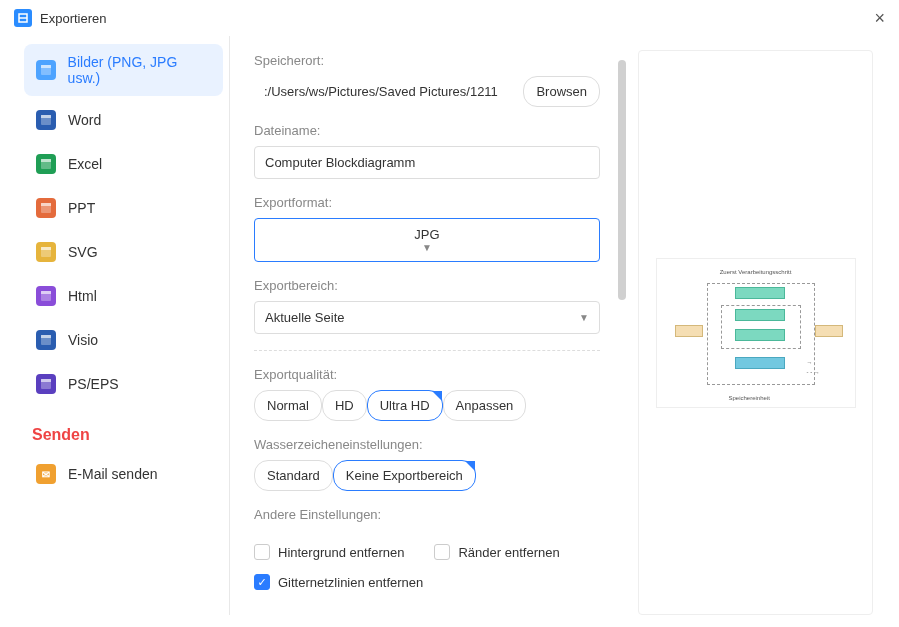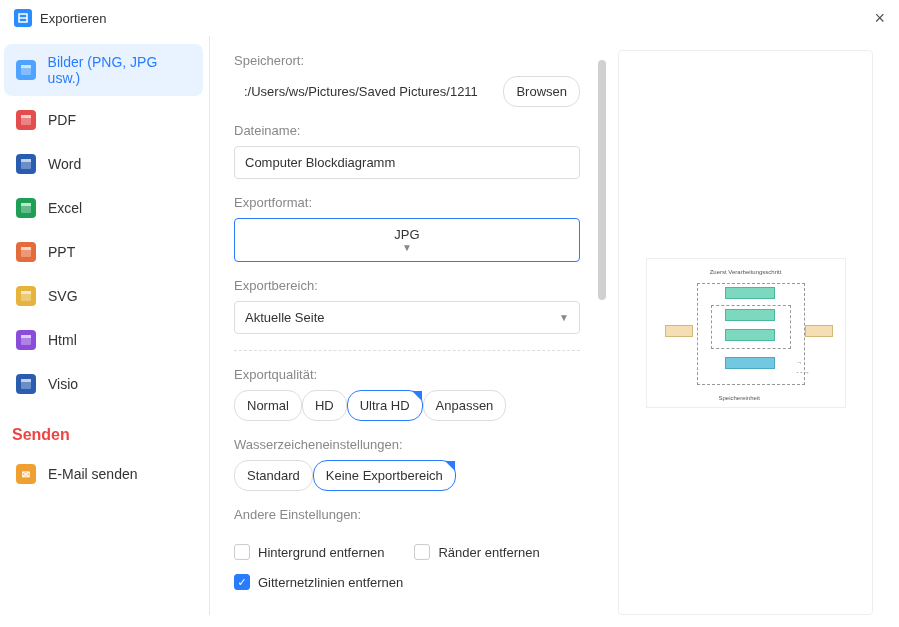--- a/index.html
+++ b/index.html
@@ -3,21 +3,21 @@
 <meta charset="utf-8">
 <style>
 * { box-sizing: border-box; margin: 0; padding: 0; font-family: -apple-system, BlinkMacSystemFont, "Segoe UI", Arial, sans-serif; }
 body { width: 899px; height: 627px; background: #fff; overflow: hidden; }
 .titlebar { display: flex; align-items: center; padding: 8px 14px; height: 36px; }
 .titlebar .app-icon { width: 18px; height: 18px; background: #2a8cff; border-radius: 3px; margin-right: 8px; display: flex; align-items: center; justify-content: center; }
 .titlebar .app-icon svg { width: 12px; height: 12px; }
 .titlebar .title { font-size: 13px; color: #333; }
 .titlebar .close { margin-left: auto; cursor: pointer; color: #555; font-size: 18px; line-height: 1; }
 
-.content { display: flex; height: 591px; padding: 0 12px 12px 4px; justify-content: flex-end; }
+.content { display: flex; height: 591px; padding: 0 12px 12px 24px; justify-content: flex-end; }
 
 .sidebar { width: 206px; padding: 8px 6px 0 0; border-right: 1px solid #e8e8e8; display: flex; flex-direction: column; }
 .side-item { display: flex; align-items: center; padding: 10px 12px; border-radius: 8px; cursor: pointer; margin-bottom: 4px; font-size: 14px; color: #333; }
 .side-item.selected { background: #e9f2ff; color: #2a7cff; }
 .side-item .icon { width: 20px; height: 20px; border-radius: 4px; margin-right: 12px; display: flex; align-items: center; justify-content: center; font-size: 10px; color: #fff; font-weight: bold; }
 .sidebar-heading { font-size: 16px; font-weight: 600; color: #ef4444; margin: 18px 0 10px 8px; }
 
 .main { flex: 1; display: flex; padding: 14px 14px 0 24px; overflow: hidden; }
 .form-col { width: 360px; padding-right: 14px; }
 .preview-col { flex: 1; border: 1px solid #eee; border-radius: 4px; margin-left: 6px; display: flex; align-items: center; justify-content: center; }
@@ -72,29 +72,20 @@
         <div class="side-item selected">
           <div class="icon" style="background: rgb(77, 163, 255);">
             <svg width="12" height="12" viewBox="0 0 12 12">
               <rect x="1" y="1" width="10" height="10" rx="1" fill="rgba(255,255,255,0.3)"></rect>
               <rect x="1" y="1" width="10" height="3" fill="rgba(255,255,255,0.6)"></rect>
             </svg>
           </div>
           <span>Bilder (PNG, JPG usw.)</span>
         </div>
         <div class="side-item">
-          <div class="icon" style="background: rgb(228, 77, 77);">
-            <svg width="12" height="12" viewBox="0 0 12 12">
-              <rect x="1" y="1" width="10" height="10" rx="1" fill="rgba(255,255,255,0.3)"></rect>
-              <rect x="1" y="1" width="10" height="3" fill="rgba(255,255,255,0.6)"></rect>
-            </svg>
-          </div>
-          <span>PDF</span>
-        </div>
-        <div class="side-item">
           <div class="icon" style="background: rgb(42, 93, 176);">
             <svg width="12" height="12" viewBox="0 0 12 12">
               <rect x="1" y="1" width="10" height="10" rx="1" fill="rgba(255,255,255,0.3)"></rect>
               <rect x="1" y="1" width="10" height="3" fill="rgba(255,255,255,0.6)"></rect>
             </svg>
           </div>
           <span>Word</span>
         </div>
         <div class="side-item">
           <div class="icon" style="background: rgb(31, 158, 85);">
@@ -133,20 +124,29 @@
           <span>Html</span>
         </div>
         <div class="side-item">
           <div class="icon" style="background: rgb(42, 93, 176);">
             <svg width="12" height="12" viewBox="0 0 12 12">
               <rect x="1" y="1" width="10" height="10" rx="1" fill="rgba(255,255,255,0.3)"></rect>
               <rect x="1" y="1" width="10" height="3" fill="rgba(255,255,255,0.6)"></rect>
             </svg>
           </div>
           <span>Visio</span>
+        </div>
+        <div class="side-item">
+          <div class="icon" style="background: rgb(90, 63, 191);">
+            <svg width="12" height="12" viewBox="0 0 12 12">
+              <rect x="1" y="1" width="10" height="10" rx="1" fill="rgba(255,255,255,0.3)"></rect>
+              <rect x="1" y="1" width="10" height="3" fill="rgba(255,255,255,0.6)"></rect>
+            </svg>
+          </div>
+          <span>PS/EPS</span>
         </div>
       </div>
     <div class="sidebar-heading">Senden</div>
     <div class="side-item">
       <div class="icon" style="background:#f0a030">✉</div>
       <span>E-Mail senden</span>
     </div>
   </div>
 
   <div class="main">

